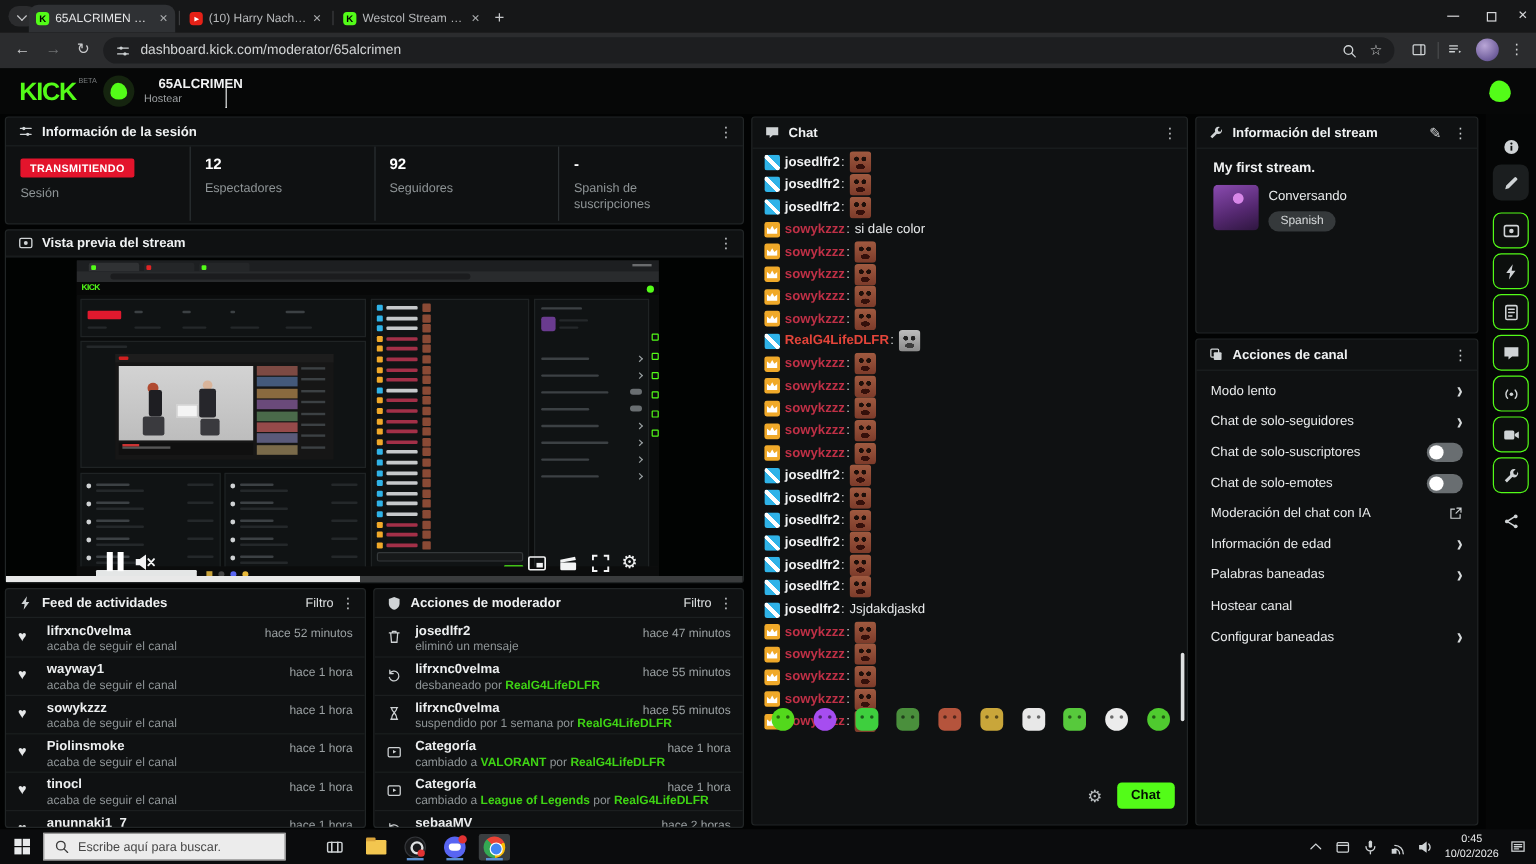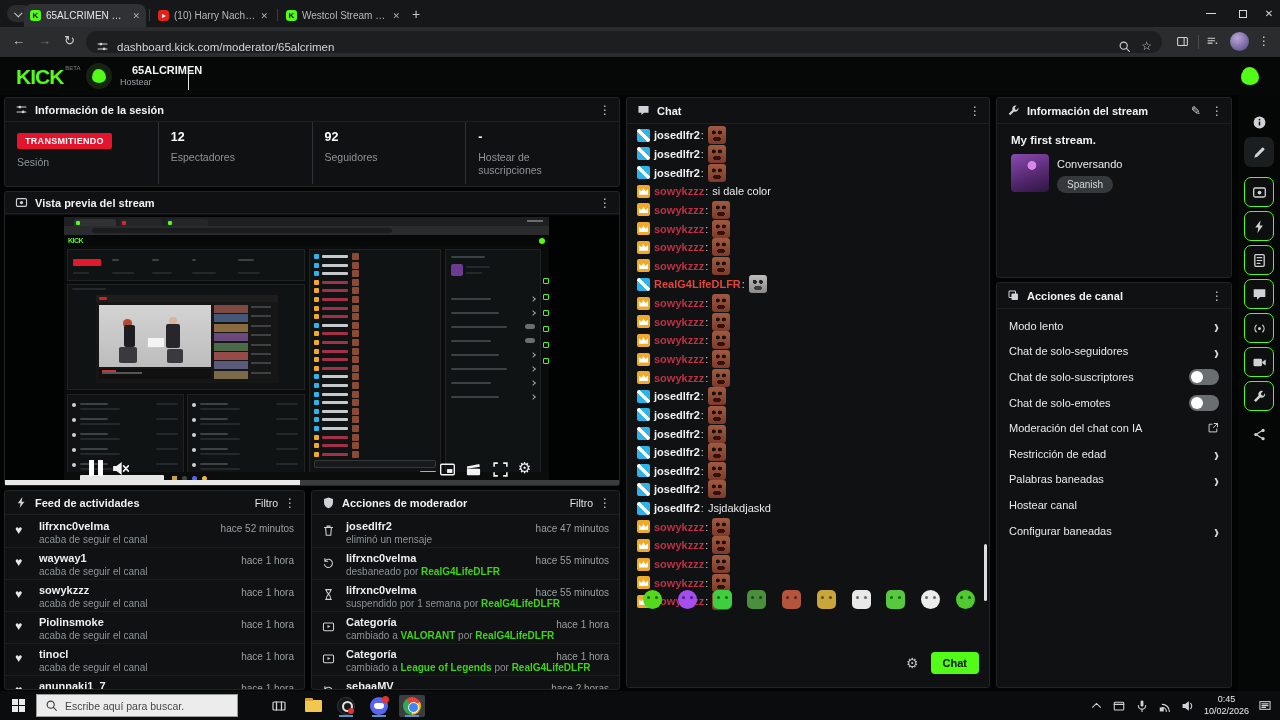--- a/index.html
+++ b/index.html
@@ -20,21 +20,21 @@
   .tab .x { font-size:9px; color:#a9abad; flex:0 0 auto; }
   .fav { width:11px; height:11px; border-radius:3px; flex:0 0 auto; display:flex; align-items:center; justify-content:center; font-size:8px; font-weight:bold; }
   .fav.kick { background:#53fc18; color:#000; }
   .fav.yt { background:#e62117; color:#fff; }
   .fav.yt i { width:0; height:0; border-left:4px solid #fff; border-top:2.5px solid transparent; border-bottom:2.5px solid transparent; }
   .tabsep { position:absolute; top:9px; width:1px; height:12px; background:#3c3d3f; }
   .newtab { position:absolute; left:412px; top:6px; color:#c6c8ca; font-size:14px; }
   .wctl { position:absolute; top:0; width:30px; height:27px; display:flex; align-items:center; justify-content:center; color:#d7d8da; font-size:10px; }
   #toolbar { position:absolute; top:27px; left:0; width:1280px; height:30px; background:#2b2c2e; }
   .navbtn { position:absolute; top:6px; font-size:13px; color:#c8c9cb; }
-  .urlpill { position:absolute; left:86px; top:4px; width:1076px; height:22px; border-radius:11px; background:#1d1e20; display:flex; align-items:flex-end; }
+  .urlpill { position:absolute; left:86px; top:4px; width:1076px; height:22px; border-radius:11px; background:#1d1e20; display:flex; align-items:center; }
   .urltxt { font-size:11.5px; color:#d3d5d6; }
   .avatar { width:19px; height:19px; border-radius:50%; background:radial-gradient(circle at 38% 32%,#b9a6d6,#6f5e9c 70%,#4a3f70); }
 
   
   #kheader { position:absolute; top:57px; left:0; width:1280px; height:38px; background:#060707; }
   .klogo { font-weight:900; font-size:21px; letter-spacing:-1px; color:#53fc18; font-stretch:condensed; }
   .kbeta { font-size:6px; color:#7a7d7f; vertical-align:top; margin-left:2px; }
   .chavatar { width:26px; height:26px; border-radius:50%; background:#15240f; display:flex; align-items:center; justify-content:center; }
   .blob { width:14px; height:14px; background:#53fc18; border-radius:45% 55% 50% 50%/60% 60% 40% 40%; }
   .chname { font-size:11px; font-weight:bold; color:#f2f3f4;padding-left:12px; }
@@ -278,21 +278,21 @@
         <div class="stat">
           <div class="sval">12</div>
           <div class="slab">Espectadores</div>
         </div>
         <div class="stat">
           <div class="sval">92</div>
           <div class="slab">Seguidores</div>
         </div>
         <div class="stat">
           <div class="sval">-</div>
-          <div class="slab">Hostear de suscripciones</div>
+          <div class="slab">Spanish de suscripciones</div>
         </div>
       </div>
   </div>
 
   <div class="panel" style="left:4px;top:191px;width:616px;height:295px">
     <div class="phead" style="height:22px">
       <span class="ico">
           <svg width="13" height="13" viewBox="0 0 16 16">
             <rect x="1.8" y="3.2" width="12.4" height="9.6" rx="1.6" fill="none" stroke="currentColor" stroke-width="1.4"></rect>
             <circle cx="8" cy="8" r="2" fill="currentColor"></circle>
@@ -929,21 +929,21 @@
         <div class="ca-row">
           <span class="ca-label">Moderación del chat con IA</span>
           <span class="ico">
             <svg width="12" height="12" viewBox="0 0 16 16">
               <path d="M6.8 3H2.8v10.2H13V9.2" fill="none" stroke="currentColor" stroke-width="1.3" stroke-linecap="round"></path>
               <path d="M9.5 2h4.5v4.5M13.6 2.4L8.5 7.5" fill="none" stroke="currentColor" stroke-width="1.3" stroke-linecap="round"></path>
             </svg>
           </span>
         </div>
         <div class="ca-row">
-          <span class="ca-label">Restricción de edad</span>
+          <span class="ca-label">Información de edad</span>
           <span class="chev">›</span>
         </div>
         <div class="ca-row">
           <span class="ca-label">Palabras baneadas</span>
           <span class="chev">›</span>
         </div>
         <div class="ca-row">
           <span class="ca-label">Hostear canal</span>
         </div>
         <div class="ca-row">

